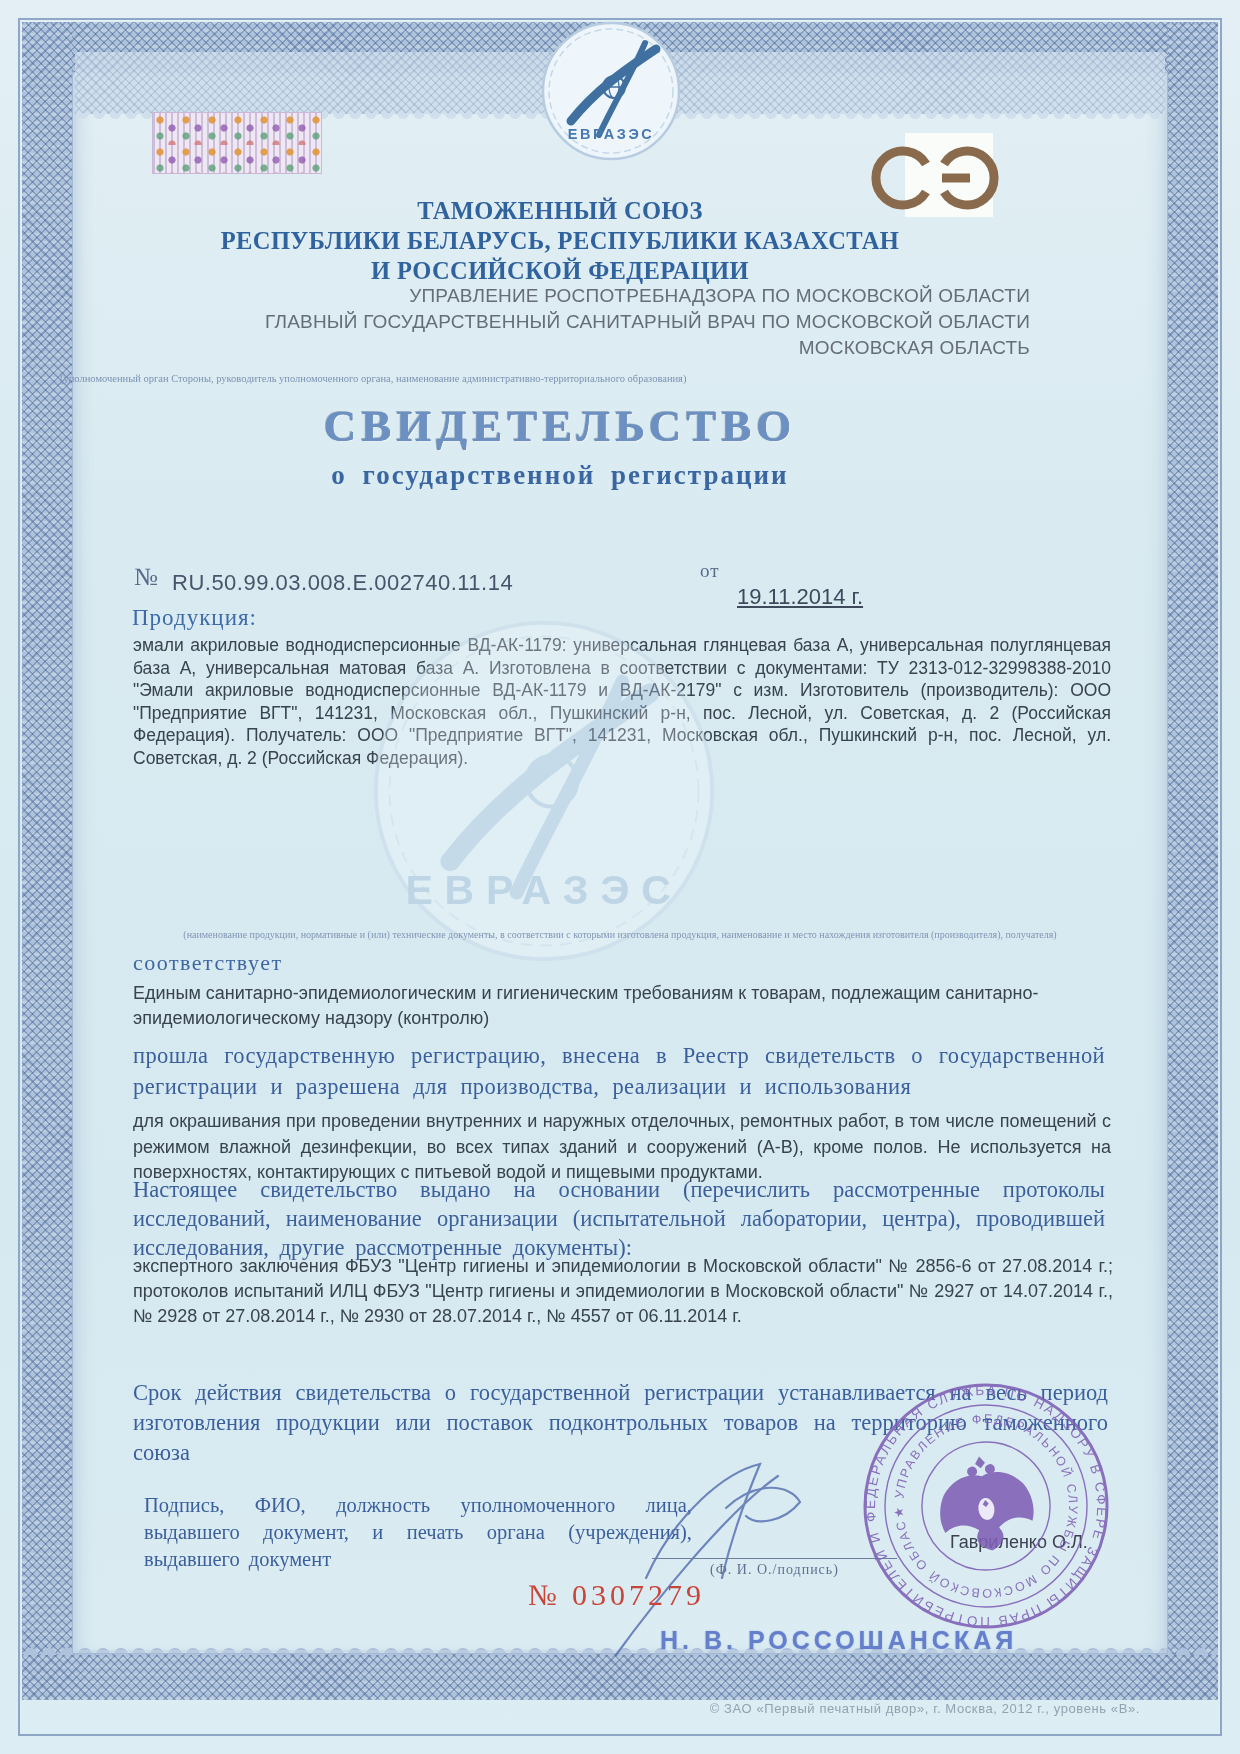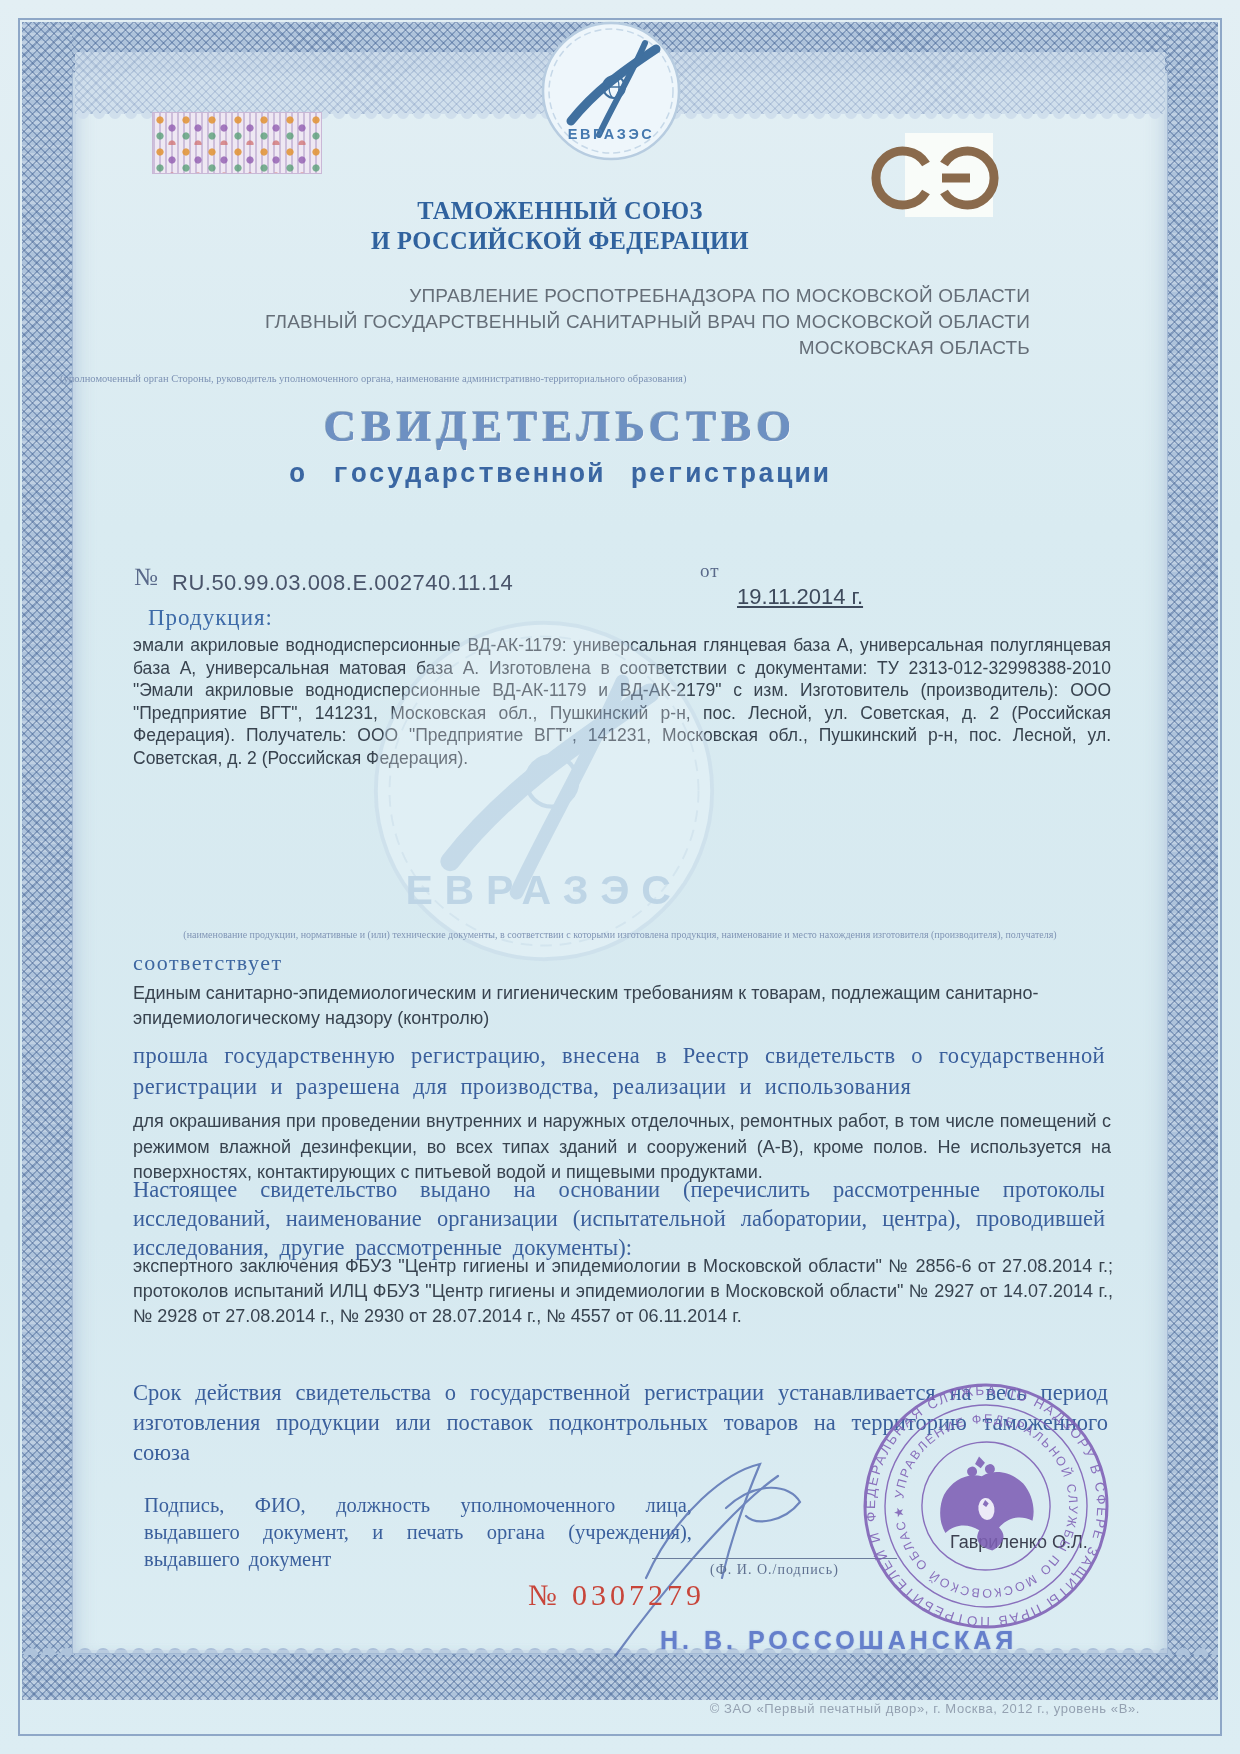--- a/index.html
+++ b/index.html
@@ -56,29 +56,29 @@
   .abs{position:absolute;}
 
   .union{left:90px;top:196px;width:940px;color:#30629e;font-family:"Liberation Serif",serif;
     font-weight:bold;font-size:24.5px;line-height:30px;text-align:center;letter-spacing:.4px;}
   .authority{left:90px;top:283px;width:940px;color:#656e78;font-size:19px;line-height:26px;text-align:right;letter-spacing:.2px;}
   .auth-caption{left:60px;top:373px;width:1120px;color:#7d92b4;font-family:"Liberation Serif",serif;font-size:10.5px;text-align:left;}
 
   .title-main{left:90px;top:400px;width:940px;text-align:center;font-family:"Liberation Serif",serif;
     font-weight:bold;font-size:45px;letter-spacing:5px;color:#6d90c2;
     text-shadow:0 0 1px #53779f, 1px 1px 0 rgba(255,255,255,.8), -1px -1px 0 rgba(82,112,150,.45);}
-  .title-sub{left:90px;top:460px;width:940px;text-align:center;font-family:Liberation Mono, monospace;
+  .title-sub{left:90px;top:460px;width:940px;text-align:center;font-family:Liberation Serif, serif;
     font-weight:bold;font-size:27px;letter-spacing:2px;word-spacing:7px;color:#3a66a2;}
 
   .no-label{left:134px;top:563px;font-family:"Liberation Serif",serif;font-size:25px;color:#59698a;}
   .no-value{left:172px;top:570px;font-size:22px;color:#49546a;letter-spacing:.5px;}
   .ot-label{left:700px;top:560px;font-family:"Liberation Serif",serif;font-size:19px;color:#59698a;letter-spacing:1px;}
   .date-value{left:737px;top:584px;font-size:22px;color:#3e4a5c;text-decoration:underline;}
 
-  .prod-label{left:148px;top:605px;font-family:"Liberation Serif",serif;font-size:23px;color:#3e6ba8;letter-spacing:1px;text-align:center;}
+  .prod-label{left:132px;top:605px;font-family:"Liberation Serif",serif;font-size:23px;color:#3e6ba8;letter-spacing:1px;text-align:center;}
   .prod-text{left:133px;top:634px;width:978px;font-size:17.5px;line-height:22.5px;color:#38434f;text-align:justify;}
 
   .prod-caption{left:60px;top:929px;width:1120px;color:#8095b5;font-family:"Liberation Serif",serif;font-size:10px;text-align:center;}
   .sootv{left:133px;top:950px;font-family:"Liberation Serif",serif;font-size:22px;color:#3d66a0;letter-spacing:1.5px;}
   .compliance{left:133px;top:981px;width:952px;font-size:18px;line-height:25px;color:#38434f;}
 
   .reg-statement{left:133px;top:1040px;width:972px;font-family:"Liberation Serif",serif;font-size:22.5px;
     line-height:31px;color:#3a5f9c;text-align:justify;word-spacing:7px;letter-spacing:.4px;}
   .usage{left:133px;top:1109px;width:978px;font-size:18px;line-height:25.5px;color:#38434f;text-align:justify;}
   .basis-lead{left:133px;top:1175px;width:972px;font-family:"Liberation Serif",serif;font-size:22.5px;
@@ -131,20 +131,21 @@
       <path d="M-12,44 C0,18 20,-16 34,-48" stroke-width="6"></path>
       <circle cx="3" cy="-4" r="11" stroke-width="2"></circle>
       <ellipse cx="3" cy="-4" rx="5" ry="11" stroke-width="1.3"></ellipse>
       <line x1="-8" y1="-4" x2="14" y2="-4" stroke-width="1.3"></line>
     </g>
     <text x="0" y="48" text-anchor="middle" font-family="Liberation Sans, sans-serif" font-weight="bold" font-size="14.5" letter-spacing="2.5" fill="#4679af">ЕВРАЗЭС</text>
   </svg>
 
   <div class="abs union">
     <div>ТАМОЖЕННЫЙ СОЮЗ</div>
+    <div>РЕСПУБЛИКИ БЕЛАРУСЬ, РЕСПУБЛИКИ КАЗАХСТАН</div>
     <div>И РОССИЙСКОЙ ФЕДЕРАЦИИ</div>
   </div>
   <div class="abs authority">
     <div>УПРАВЛЕНИЕ РОСПОТРЕБНАДЗОРА ПО МОСКОВСКОЙ ОБЛАСТИ</div>
     <div>ГЛАВНЫЙ ГОСУДАРСТВЕННЫЙ САНИТАРНЫЙ ВРАЧ ПО МОСКОВСКОЙ ОБЛАСТИ</div>
     <div>МОСКОВСКАЯ ОБЛАСТЬ</div>
   </div>
   <div class="abs auth-caption">(уполномоченный орган Стороны, руководитель уполномоченного органа, наименование административно-территориального образования)</div>
 
   <div class="abs title-main">СВИДЕТЕЛЬСТВО</div>

